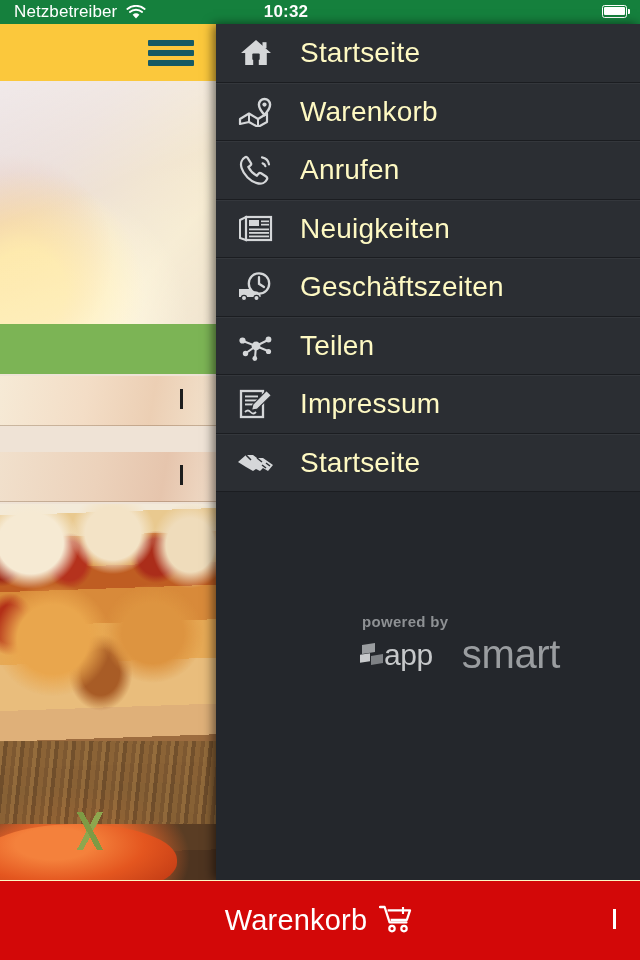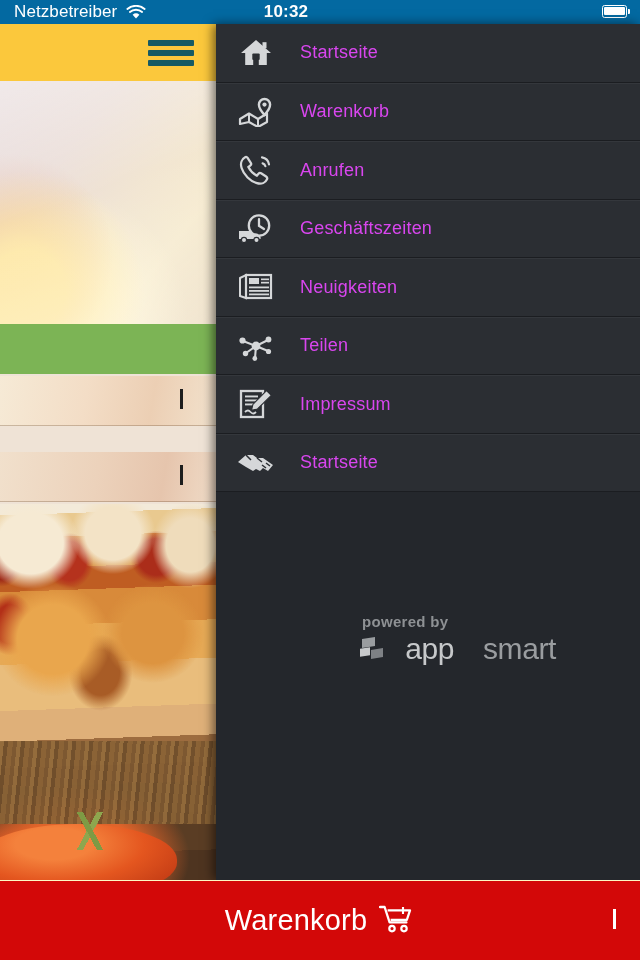--- a/index.html
+++ b/index.html
@@ -7,21 +7,21 @@
     width:640px; height:960px;
     background:#000;
     font-family:"Liberation Sans", sans-serif;
     overflow:hidden;
   }
   #screen { position:relative; width:640px; height:960px; overflow:hidden; background:#000; }
 
   
   #statusbar {
     position:absolute; left:0; top:0; width:640px; height:24px;
-    background:#0369a1; color:#fff;
+    background:#15803d; color:#fff;
     display:flex; align-items:center;
     font-size:17px; letter-spacing:.1px;
   }
   #carrier { margin-left:14px; font-size:17px; }
   #wifi-icon { margin-left:9px; display:inline-block; width:20px; height:15px; position:relative; }
   #clock {
     position:absolute; left:0; width:572px; text-align:center;
     font-size:17px; font-weight:600; letter-spacing:.2px;
   }
   #battery { position:absolute; right:11px; top:5px; width:27px; height:13px; }
@@ -147,42 +147,42 @@
     cursor:pointer;
   }
   .menu-item:first-child { border-top:none; }
   .mi-icon {
     width:64px; min-width:64px; height:58.5px;
     display:flex; align-items:center; justify-content:center;
     margin-left:8px;
   }
   .mi-icon svg { display:block; }
   .mi-label {
-    color:#d946ef; font-size:18px; letter-spacing:.2px;
+    color:#fef9c3; font-size:28px; letter-spacing:.2px;
     font-family:"Liberation Sans", sans-serif;
     margin-left:12px;
   }
 
   #drawer-footer {
     position:absolute; left:0; top:583px; width:424px; height:273px;
     background:#24272C;
   }
   #brand { position:absolute; left:0; top:0; width:340px; padding-top:6px; }
   #brand-powered {
     color:#8E9194; font-size:15px; font-weight:bold; letter-spacing:.3px;
     margin-left:146px;
   }
   #brand-logo { display:flex; align-items:center; margin-left:144px; margin-top:2px;gap:22px; }
   #brand-mark { width:26px; height:26px; position:relative; margin-right:2px; }
   #brand-mark i { position:absolute; display:block; background:#9A9DA0; }
   #brand-mark i.a { left:2px;  top:2px;  width:13px; height:9px;  transform:skewY(-9deg); }
   #brand-mark i.b { left:0px;  top:12px; width:10px; height:8px;  transform:skewY(-9deg); background:#C8CACC; }
   #brand-mark i.c { left:11px; top:13px; width:12px; height:9px;  transform:skewY(-9deg); background:#7E8185; }
   #brand-app   { color:#C6C8CA; font-size:30px; letter-spacing:-.4px; }
-  #brand-smart { color:#9A9DA0; font-size:30px; letter-spacing:-.4px; margin-left:7px; }
+  #brand-smart { color:#9A9DA0; font-size:40px; letter-spacing:-.4px; margin-left:7px; }
 
   
   #cartbar {
     position:absolute; left:0; top:880px; width:640px; height:80px;
     background:#D30808;
     border-top:1px solid #fef9c3;
     display:flex; align-items:center; justify-content:center;
     cursor:pointer;
   }
   #cart-label { color:#fff; font-size:29px; letter-spacing:.2px; }
@@ -279,46 +279,46 @@
           <path d="M7.5 3 C4 4.8 2 9 3.6 14 c2.2 7 8.6 13.2 15.4 15.2 c4.6 1.4 8.4 -0.6 10 -4 c0.5 -1.1 0.1 -2 -0.9 -2.7 l-5 -3.2 c-0.9 -0.6 -1.9 -0.4 -2.6 0.4 l-1.6 1.9 c-3.6 -1.8 -6.7 -4.9 -8.5 -8.6 l2 -1.6 c0.8 -0.7 1 -1.7 0.4 -2.6 L9.6 3.9 C9 3 8.4 2.6 7.5 3 Z" fill="none" stroke="#D5D7D9" stroke-width="2.3"></path>
           <path d="M24 3.4 a8.6 8.6 0 0 1 7 7" stroke="#D5D7D9" stroke-width="2.2" fill="none" stroke-linecap="round"></path>
           <path d="M24.6 9.4 a4 4 0 0 1 2.8 2.8" stroke="#D5D7D9" stroke-width="2.2" fill="none" stroke-linecap="round"></path>
         </svg>
       </span>
       <span class="mi-label">Anrufen</span>
     </div>
 
     <div class="menu-item">
       <span class="mi-icon">
-        <svg width="38" height="32" viewBox="0 0 38 32">
-          <circle cx="22" cy="12.5" r="10.2" fill="none" stroke="#D5D7D9" stroke-width="2.3"></circle>
-          <path d="M22 6.2 V12.8 L27 16" stroke="#D5D7D9" stroke-width="2.3" fill="none" stroke-linecap="round"></path>
-          <path d="M2 18 h13 v8 H2 Z" fill="#D5D7D9"></path>
-          <path d="M15 20.5 h5.2 l3.4 3.3 V26 H15 Z" fill="#D5D7D9"></path>
-          <circle cx="7" cy="27" r="2.6" fill="#D5D7D9" stroke="#2B2E33" stroke-width="1.2"></circle>
-          <circle cx="19.5" cy="27" r="2.6" fill="#D5D7D9" stroke="#2B2E33" stroke-width="1.2"></circle>
-        </svg>
-      </span>
-      <span class="mi-label">Geschäftszeiten</span>
-    </div>
-
-    <div class="menu-item">
-      <span class="mi-icon">
         <svg width="36" height="30" viewBox="0 0 36 30">
           <path d="M2 6 L8 3 V26 L2 24 Z" fill="none" stroke="#D5D7D9" stroke-width="2"></path>
           <rect x="8" y="3" width="25" height="23" fill="none" stroke="#D5D7D9" stroke-width="2.2"></rect>
           <rect x="11" y="6" width="10" height="6" fill="#D5D7D9"></rect>
           <rect x="23" y="6.5" width="8" height="1.7" fill="#D5D7D9"></rect>
           <rect x="23" y="9.8" width="8" height="1.7" fill="#D5D7D9"></rect>
           <rect x="11" y="14.5" width="20" height="1.8" fill="#D5D7D9"></rect>
           <rect x="11" y="18" width="20" height="1.8" fill="#D5D7D9"></rect>
           <rect x="11" y="21.5" width="20" height="1.8" fill="#D5D7D9"></rect>
         </svg>
       </span>
       <span class="mi-label">Neuigkeiten</span>
+    </div>
+
+    <div class="menu-item">
+      <span class="mi-icon">
+        <svg width="38" height="32" viewBox="0 0 38 32">
+          <circle cx="22" cy="12.5" r="10.2" fill="none" stroke="#D5D7D9" stroke-width="2.3"></circle>
+          <path d="M22 6.2 V12.8 L27 16" stroke="#D5D7D9" stroke-width="2.3" fill="none" stroke-linecap="round"></path>
+          <path d="M2 18 h13 v8 H2 Z" fill="#D5D7D9"></path>
+          <path d="M15 20.5 h5.2 l3.4 3.3 V26 H15 Z" fill="#D5D7D9"></path>
+          <circle cx="7" cy="27" r="2.6" fill="#D5D7D9" stroke="#2B2E33" stroke-width="1.2"></circle>
+          <circle cx="19.5" cy="27" r="2.6" fill="#D5D7D9" stroke="#2B2E33" stroke-width="1.2"></circle>
+        </svg>
+      </span>
+      <span class="mi-label">Geschäftszeiten</span>
     </div>
 
     <div class="menu-item">
       <span class="mi-icon">
         <svg width="36" height="30" viewBox="0 0 36 30">
           <path d="M18 15 L5 10 M18 15 L8 22 M18 15 L30 9 M18 15 L30 20 M18 15 L17 27" stroke="#D5D7D9" stroke-width="2.1"></path>
           <circle cx="18" cy="15" r="4.4" fill="#D5D7D9"></circle>
           <circle cx="4.5" cy="9.5" r="3.1" fill="#D5D7D9"></circle>
           <circle cx="7.5" cy="22.5" r="2.7" fill="#D5D7D9"></circle>
           <circle cx="30.5" cy="8.5" r="2.9" fill="#D5D7D9"></circle>

